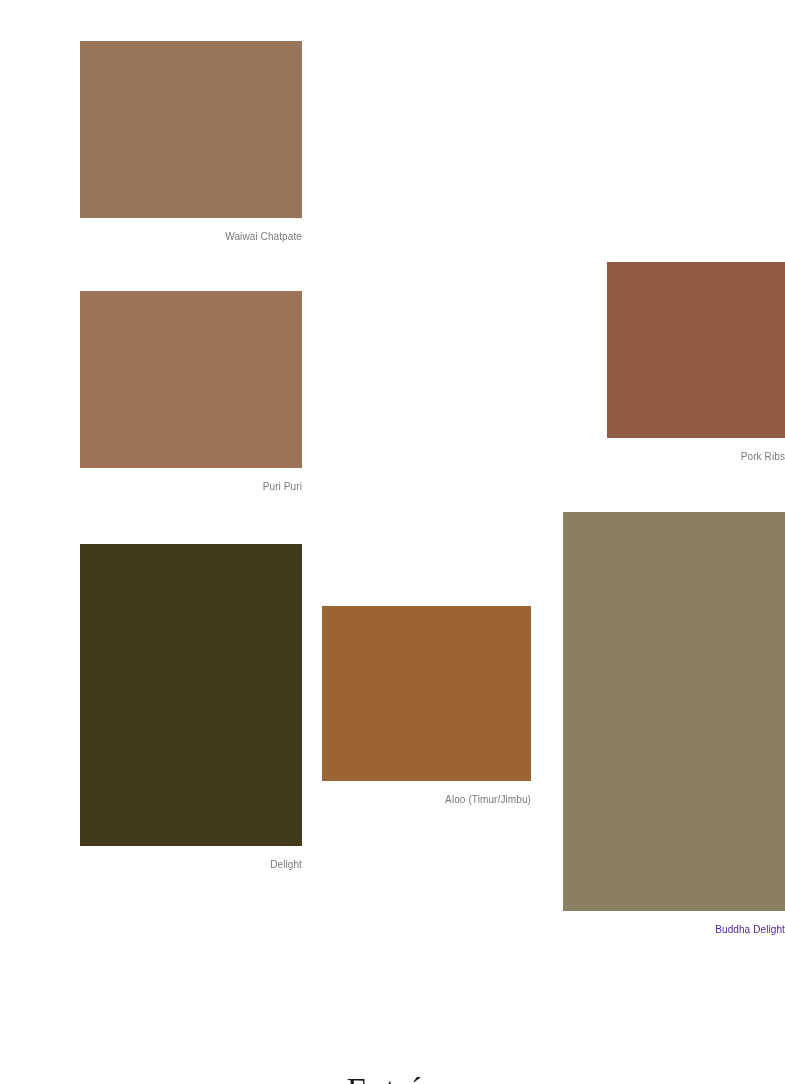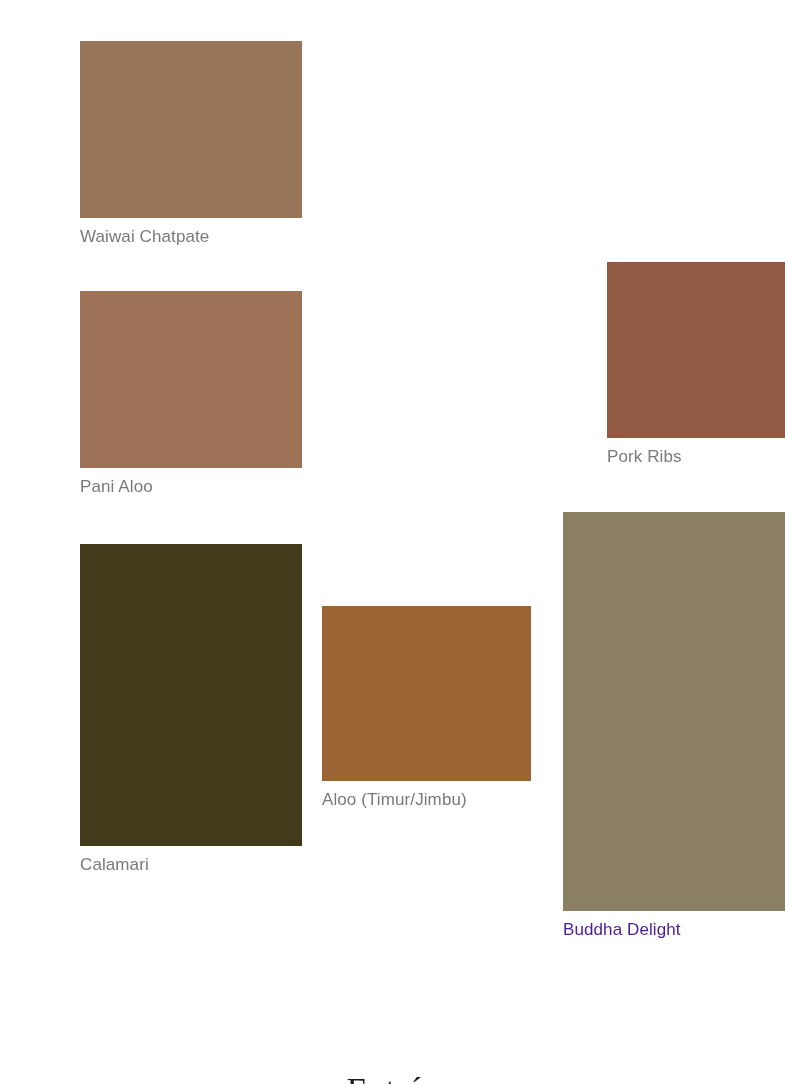--- a/index.html
+++ b/index.html
@@ -31,24 +31,24 @@
 
   .tile-thumb {
     width: 100%;
     display: block;
     background-color: #999999;
   }
 
   .tile-caption {
     display: block;
     width: 100%;
-    text-align: left;
+    text-align: right;
     color: #7a7a7a;
     font-family: "Liberation Sans", sans-serif;
-    font-size: 17px;
+    font-size: 10px;
     line-height: 18px;
     letter-spacing: 0.1px;
     padding-top: 10px;
     white-space: nowrap;
   }
 
   
   .col-left   { left: 40px;  width: 222px; }
   .col-mid    { left: 282px; width: 209px; }
   .col-right  { left: 523px; width: 222px; }
@@ -91,26 +91,26 @@
 
 <div class="gallery">
 
   <figure class="tile col-left" id="tile-waiwai-chatpate">
     <span class="tile-thumb" style="background-color: rgb(152, 116, 88);"></span>
     <figcaption class="tile-caption" style="color: rgb(122, 122, 122);">Waiwai Chatpate</figcaption>
   </figure>
 
   <figure class="tile col-left" id="tile-pani-puri">
     <span class="tile-thumb" style="background-color: rgb(157, 114, 87);"></span>
-    <figcaption class="tile-caption" style="color: rgb(122, 122, 122);">Pani Aloo</figcaption>
+    <figcaption class="tile-caption" style="color: rgb(122, 122, 122);">Puri Puri</figcaption>
   </figure>
 
   <figure class="tile col-left" id="tile-calamari">
     <span class="tile-thumb" style="background-color: rgb(66, 58, 27);"></span>
-    <figcaption class="tile-caption" style="color: rgb(122, 122, 122);">Calamari</figcaption>
+    <figcaption class="tile-caption" style="color: rgb(122, 122, 122);">Delight</figcaption>
   </figure>
 
   <figure class="tile col-mid" id="tile-aloo">
     <span class="tile-thumb" style="background-color: rgb(154, 100, 52);"></span>
     <figcaption class="tile-caption" style="color: rgb(122, 122, 122);">Aloo (Timur/Jimbu)</figcaption>
   </figure>
 
   <figure class="tile col-right" id="tile-pork-ribs">
     <span class="tile-thumb" style="background-color: rgb(144, 91, 66);"></span>
     <figcaption class="tile-caption" style="color: rgb(122, 122, 122);">Pork Ribs</figcaption>

